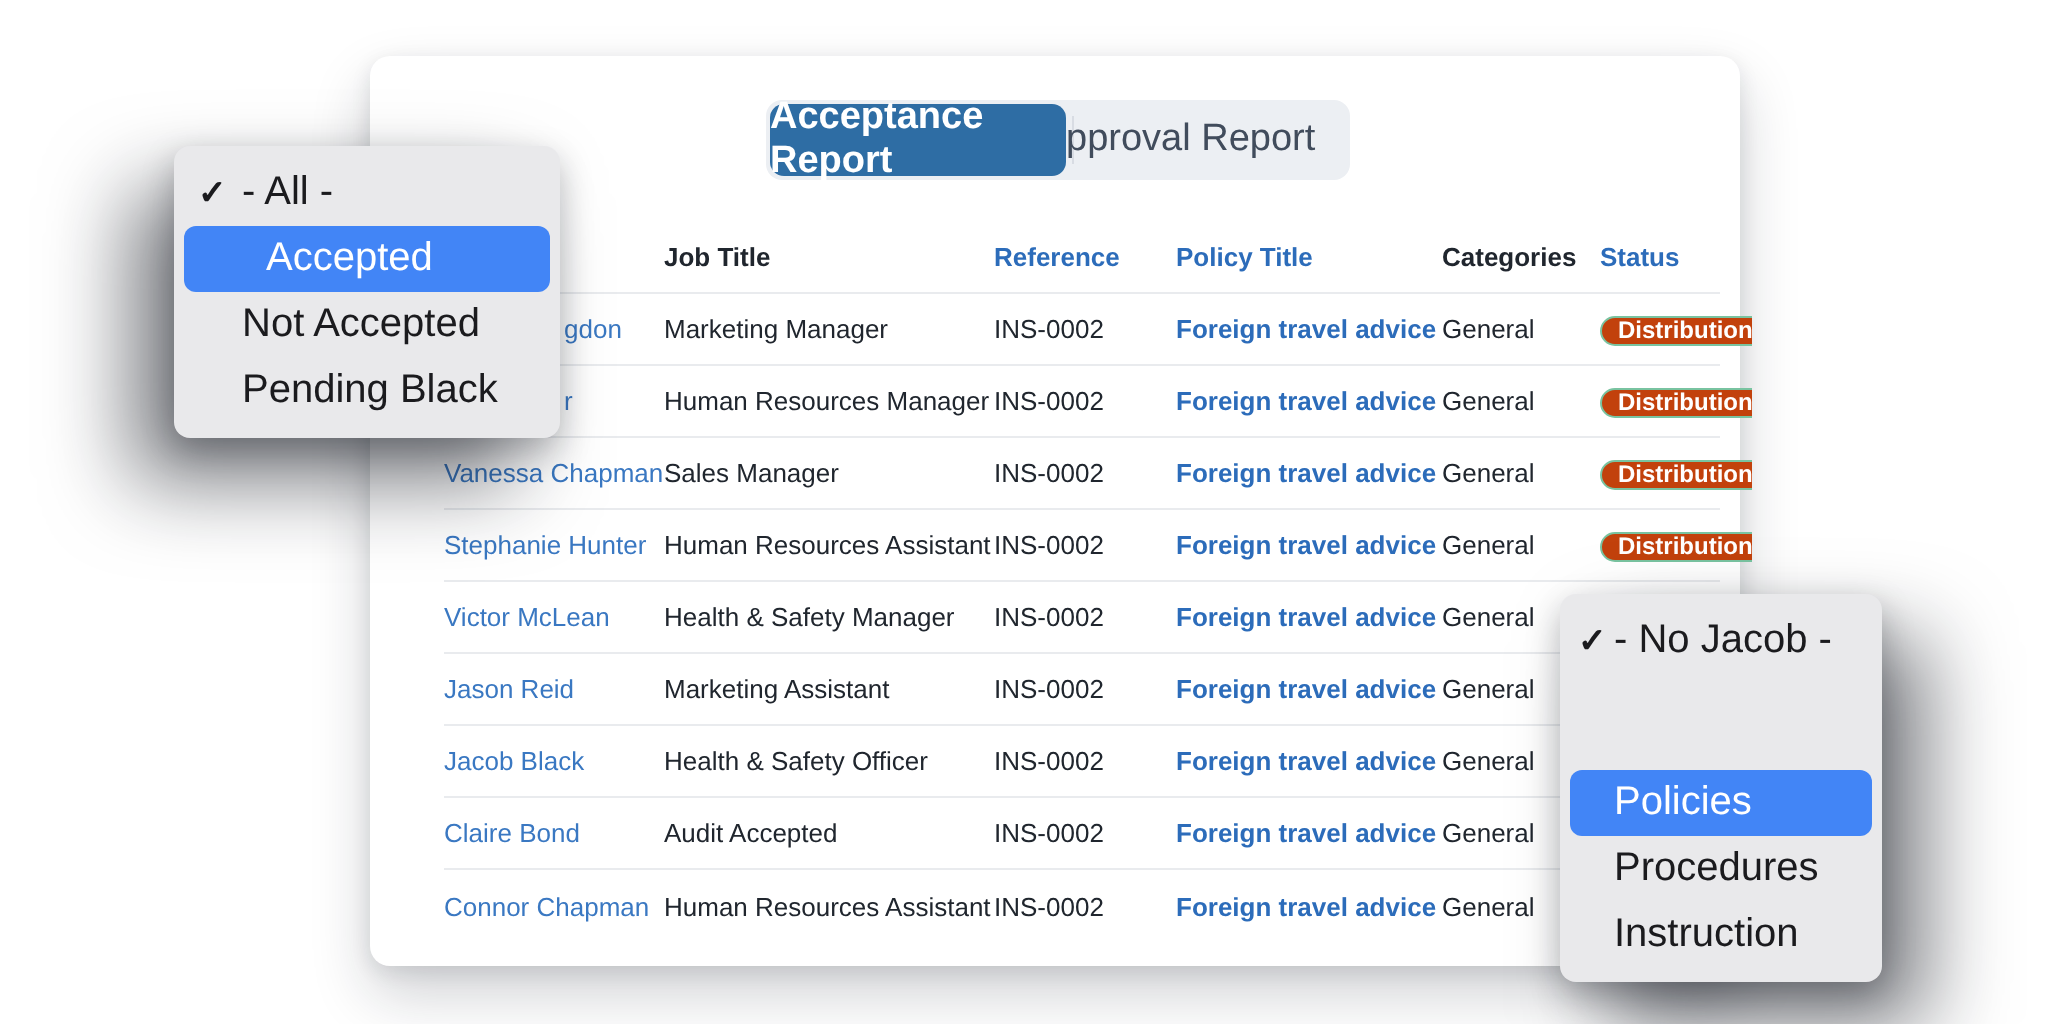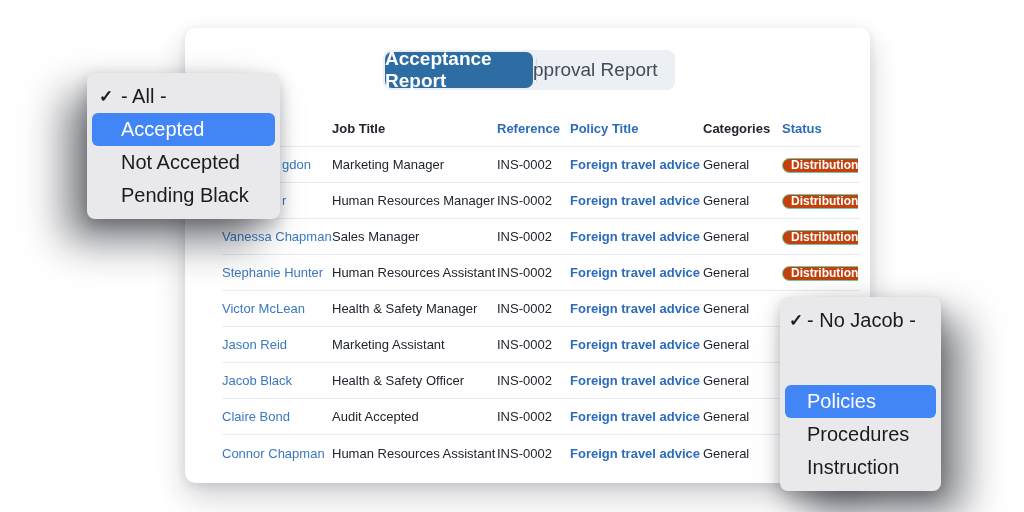--- a/index.html
+++ b/index.html
@@ -24,21 +24,21 @@
   .tab.inactive { left:136px; width:140px; color:#414c5c; font-weight:400; }
 
   
   .table { position:absolute; left:37px; top:83px; width:638px; font-size:13px; color:#20262e; }
   .tr { display:flex; height:36px; align-items:center; border-bottom:1px solid #e9ebee; }
   .tr.last { border-bottom:none; }
   .tr.head { font-weight:700; }
   .td { flex:none; padding-right:6px; white-space:nowrap; overflow:hidden; }
   .col-name   { width:110px; }
   .col-job    { width:165px; }
-  .col-ref    { width:73px;  }
+  .col-ref    { width:91px;  }
   .col-policy { width:133px; }
   .col-cat    { width:79px;  }
   .col-status { width:76px;  }
   .th-blue { color:#2c6cba; cursor:pointer; }
   .th-dark { color:#20262e; cursor:pointer; }
   .link { color:#3a78c2; text-decoration:none; cursor:pointer; }
   .policy-link { color:#2c6cba; font-weight:700; text-decoration:none; cursor:pointer; }
   .td.partial { padding-left:60px; }
   .badge { display:inline-block; background:#c2410c; border:1px solid #79c3a0;
            color:#ffffff; font-size:12px; font-weight:700; line-height:13px;
@@ -49,21 +49,21 @@
           z-index:20; font-size:20px; color:#1b1b1e; }
   .menu-left  { left:87px;  top:73px;  width:193px;
                 box-shadow:-22px 22px 42px rgba(15,18,28,.55), 0 6px 16px rgba(15,18,28,.25); }
   .menu-right { left:780px; top:297px; width:161px;
                 box-shadow:22px 22px 42px rgba(15,18,28,.55), 0 6px 16px rgba(15,18,28,.25); }
   .menu-item { display:flex; align-items:center; height:33px; padding:0 8px 0 12px; cursor:pointer; }
   .menu-right .menu-item { padding-left:9px; }
   .check { width:22px; flex:none; font-size:17px; font-weight:700; }
   .menu-right .check { width:18px; }
   .menu-item.selected { background:#4285f6; color:#ffffff; margin:0 5px;
-                        padding-left:7px; border-radius:6px; }
+                        padding-left:19px; border-radius:6px; }
   .menu-right .menu-item.selected { padding-left:4px;margin-top:48px; }
 </style>
 </head>
 <body>
 
 <div class="stage">
 
   <div class="card">
 
     <div class="tab-group">

